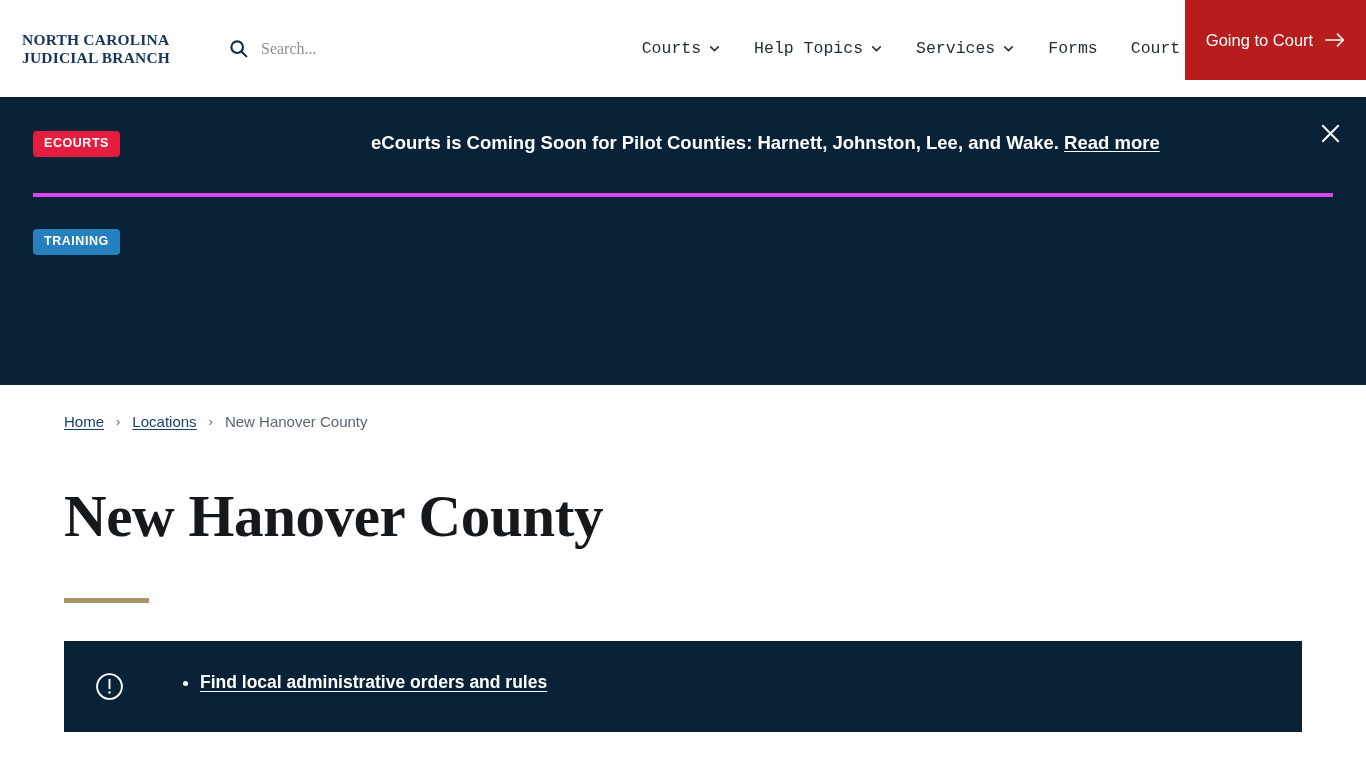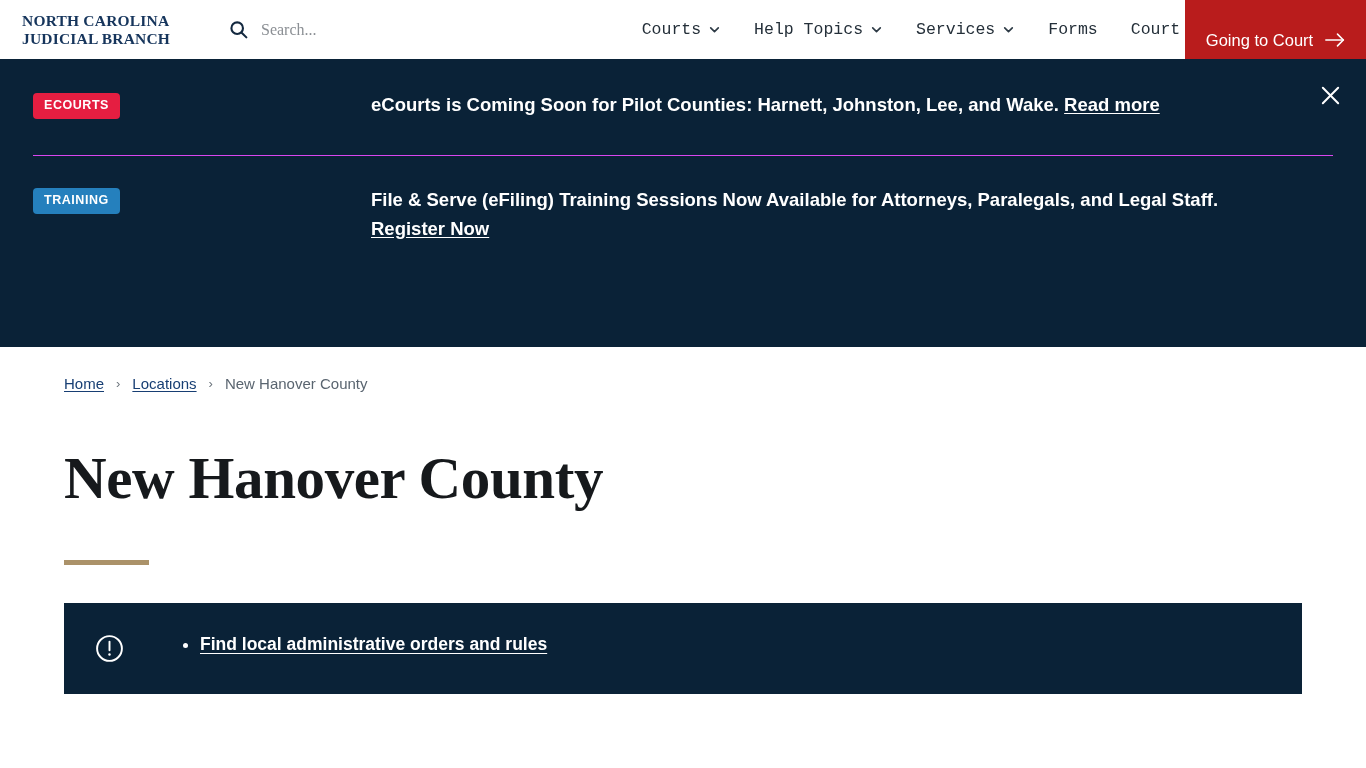--- a/index.html
+++ b/index.html
@@ -14,21 +14,21 @@
   body {
     font-family: "Liberation Sans", sans-serif;
     background: #ffffff;
     color: #1f2a33;
     -webkit-font-smoothing: antialiased;
   }
 
   
   .site-header {
     position: relative;
-    height: 59px;
+    height: 97px;
     background: #ffffff;
     display: flex;
     align-items: center;
   }
 
   .logo {
     margin-left: 22px;
     width: 180px;
     font-family: "Liberation Serif", serif;
     color: #16355c;
@@ -135,21 +135,21 @@
     line-height: 0;
   }
 
   .alert-row {
     display: flex;
     align-items: flex-start;
     min-height: 96px;
     padding-top: 32px;
   }
   .alert-row + .alert-row {
-    border-top: 1px solid #d946ef;
+    border-top: 4px solid #d946ef;
     padding-top: 30px;
     min-height: 100px;
   }
 
   .badge-cell {
     flex: 0 0 338px;
     padding-top: 2px;
   }
   .badge {
     display: inline-block;
@@ -328,24 +328,20 @@
     <div class="alert-text">
       <span>eCourts is Coming Soon for Pilot Counties: Harnett, Johnston, Lee, and Wake.</span>
       <a href="#">Read more</a>
     </div>
   </div>
 
   <div class="alert-row">
     <div class="badge-cell">
       <span class="badge badge-training">TRAINING</span>
     </div>
-    <div class="alert-text">
-      <span>File &amp; Serve (eFiling) Training Sessions Now Available for Attorneys, Paralegals, and Legal Staff.</span>
-      <a href="#">Register Now</a>
-    </div>
   </div>
 </section>
 
 <main class="content">
 
   <nav class="breadcrumb">
     <a href="#">Home</a>
     <span class="crumb-sep">›</span>
     <a href="#">Locations</a>
     <span class="crumb-sep">›</span>

